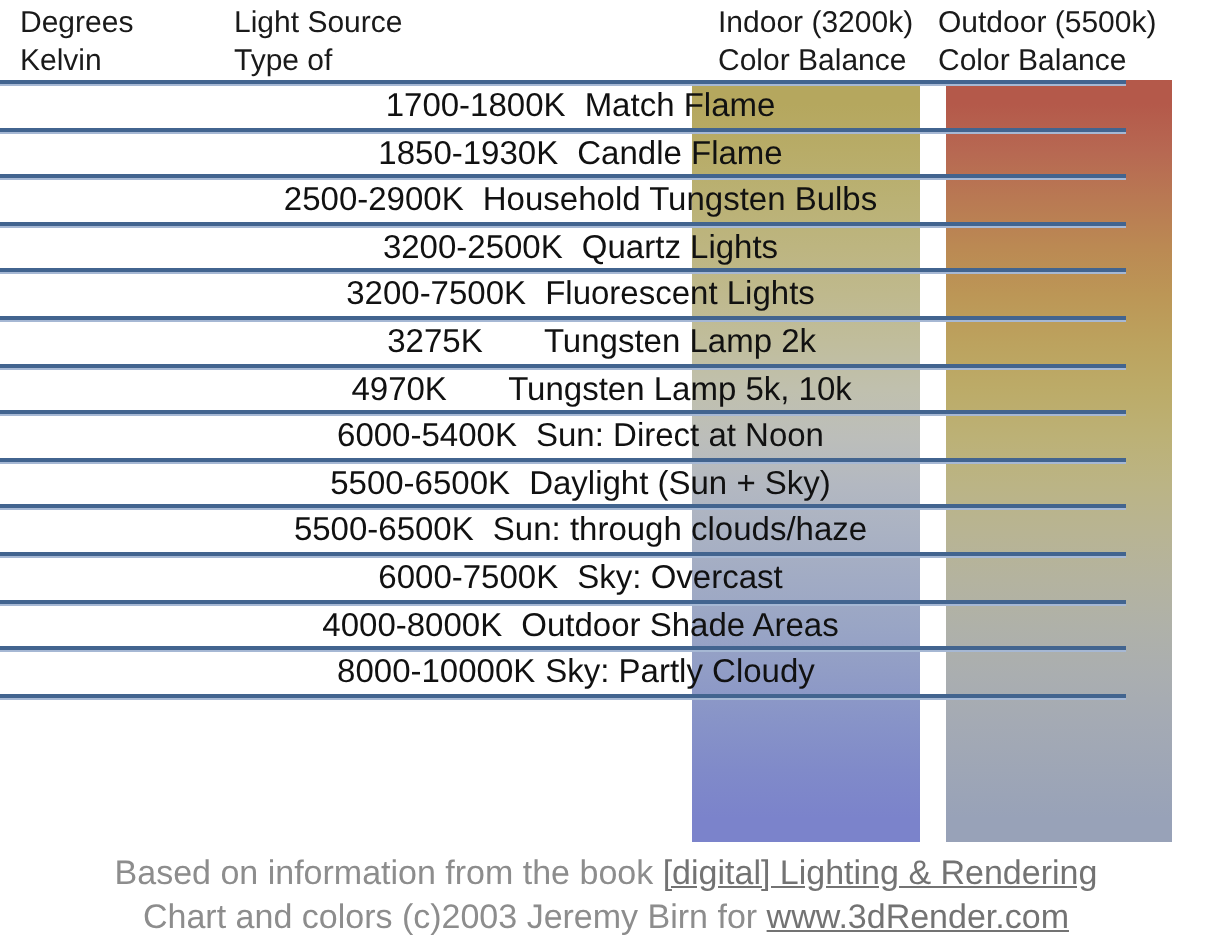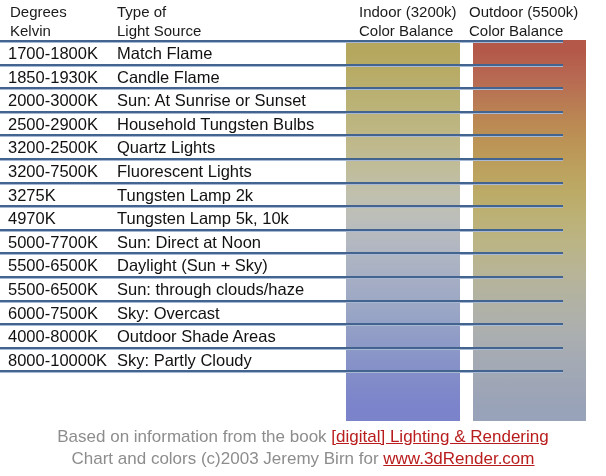--- a/index.html
+++ b/index.html
@@ -11,21 +11,21 @@
   .chart{position:relative;width:606px;height:476px;background:#fff;}
 
   
   .hcell{position:absolute;top:2px;font-size:15px;line-height:19px;color:#1a1a1a;white-space:nowrap;}
   .h1{left:10px;}
   .h2{left:117px;}
   .h3{left:359px;}
   .h4{left:469px;}
 
   
-  .rows-area{position:absolute;left:0;top:40px;width:563px;height:381px;}
+  .rows-area{position:absolute;left:0;top:40px;width:563px;height:381px;text-align:center;}
   .strip{position:absolute;top:0;bottom:0;z-index:0;}
   .strip.indoor{left:346px;width:114px;}
   .strip.outdoor{left:473px;width:113px;}
 
   .row{position:relative;z-index:1;height:23.6px;white-space:nowrap;}
   .row::before{
     content:"";position:absolute;left:0;right:0;top:0;height:3px;
     background:linear-gradient(to bottom,#42648f 0,#42648f 2px,#a6b8d4 2px,#a6b8d4 3px);
   }
   .row .ck,.row .cs{
@@ -34,34 +34,34 @@
   }
   .row .ck{margin-left:8px;width:109px;}
   .bottom-line{
     position:relative;z-index:1;height:3px;
     background:linear-gradient(to bottom,#42648f 0,#42648f 2px,#a6b8d4 2px,#a6b8d4 3px);
   }
 
   
   .footer{position:absolute;left:0;top:426px;width:606px;text-align:center;
     color:#8d8d8d;font-size:17px;line-height:22px;}
-  .footer .link{text-decoration:underline;cursor:pointer;color:#b91c1c;}
+  .footer .link{text-decoration:underline;cursor:pointer;color:#737373;}
 </style>
 </head>
 <body>
 
 <div class="chart">
 
   <div class="hcell h1">
     <div>Degrees</div>
     <div>Kelvin</div>
   </div>
   <div class="hcell h2">
+    <div>Light Source</div>
     <div>Type of</div>
-    <div>Light Source</div>
   </div>
   <div class="hcell h3">
     <div>Indoor (3200k)</div>
     <div>Color Balance</div>
   </div>
   <div class="hcell h4">
     <div>Outdoor (5500k)</div>
     <div>Color Balance</div>
   </div>
 
@@ -69,39 +69,36 @@
     <div class="strip indoor" style="background: linear-gradient(rgb(181, 167, 94) 3.13%, rgb(184, 172, 104) 9.38%, rgb(186, 177, 116) 15.63%, rgb(189, 181, 128) 21.88%, rgb(191, 185, 141) 28.13%, rgb(192, 189, 156) 34.38%, rgb(192, 192, 174) 40.63%, rgb(188, 190, 186) 46.88%, rgb(179, 184, 193) 53.13%, rgb(170, 178, 195) 59.38%, rgb(161, 171, 196) 65.63%, rgb(153, 165, 197) 71.88%, rgb(144, 156, 198) 78.13%, rgb(135, 147, 200) 84.38%, rgb(128, 138, 201) 90.63%, rgb(123, 131, 203) 96.88%);"></div>
     <div class="strip outdoor" style="background: linear-gradient(rgb(180, 89, 74) 3.13%, rgb(183, 104, 82) 9.38%, rgb(185, 121, 83) 15.63%, rgb(187, 137, 83) 21.88%, rgb(188, 150, 86) 28.13%, rgb(188, 162, 94) 34.38%, rgb(188, 171, 104) 40.63%, rgb(188, 177, 118) 46.88%, rgb(187, 180, 133) 53.13%, rgb(184, 180, 147) 59.38%, rgb(180, 179, 159) 65.63%, rgb(175, 177, 169) 71.88%, rgb(170, 174, 176) 78.13%, rgb(164, 170, 180) 84.38%, rgb(158, 166, 182) 90.63%, rgb(152, 162, 184) 96.88%);"></div>
 
     <div class="row">
       <span class="ck">1700-1800K</span><span class="cs">Match Flame</span>
     </div>
     <div class="row">
       <span class="ck">1850-1930K</span><span class="cs">Candle Flame</span>
     </div>
     <div class="row">
-      <span class="ck">2000-3000K</span><span class="cs">Sun: At Sunrise or Sunset</span>
-    </div>
-    <div class="row">
       <span class="ck">2500-2900K</span><span class="cs">Household Tungsten Bulbs</span>
     </div>
     <div class="row">
       <span class="ck">3200-2500K</span><span class="cs">Quartz Lights</span>
     </div>
     <div class="row">
       <span class="ck">3200-7500K</span><span class="cs">Fluorescent Lights</span>
     </div>
     <div class="row">
       <span class="ck">3275K</span><span class="cs">Tungsten Lamp 2k</span>
     </div>
     <div class="row">
       <span class="ck">4970K</span><span class="cs">Tungsten Lamp 5k, 10k</span>
     </div>
     <div class="row">
-      <span class="ck">5000-7700K</span><span class="cs">Sun: Direct at Noon</span>
+      <span class="ck">6000-5400K</span><span class="cs">Sun: Direct at Noon</span>
     </div>
     <div class="row">
       <span class="ck">5500-6500K</span><span class="cs">Daylight (Sun + Sky)</span>
     </div>
     <div class="row">
       <span class="ck">5500-6500K</span><span class="cs">Sun: through clouds/haze</span>
     </div>
     <div class="row">
       <span class="ck">6000-7500K</span><span class="cs">Sky: Overcast</span>
     </div>

